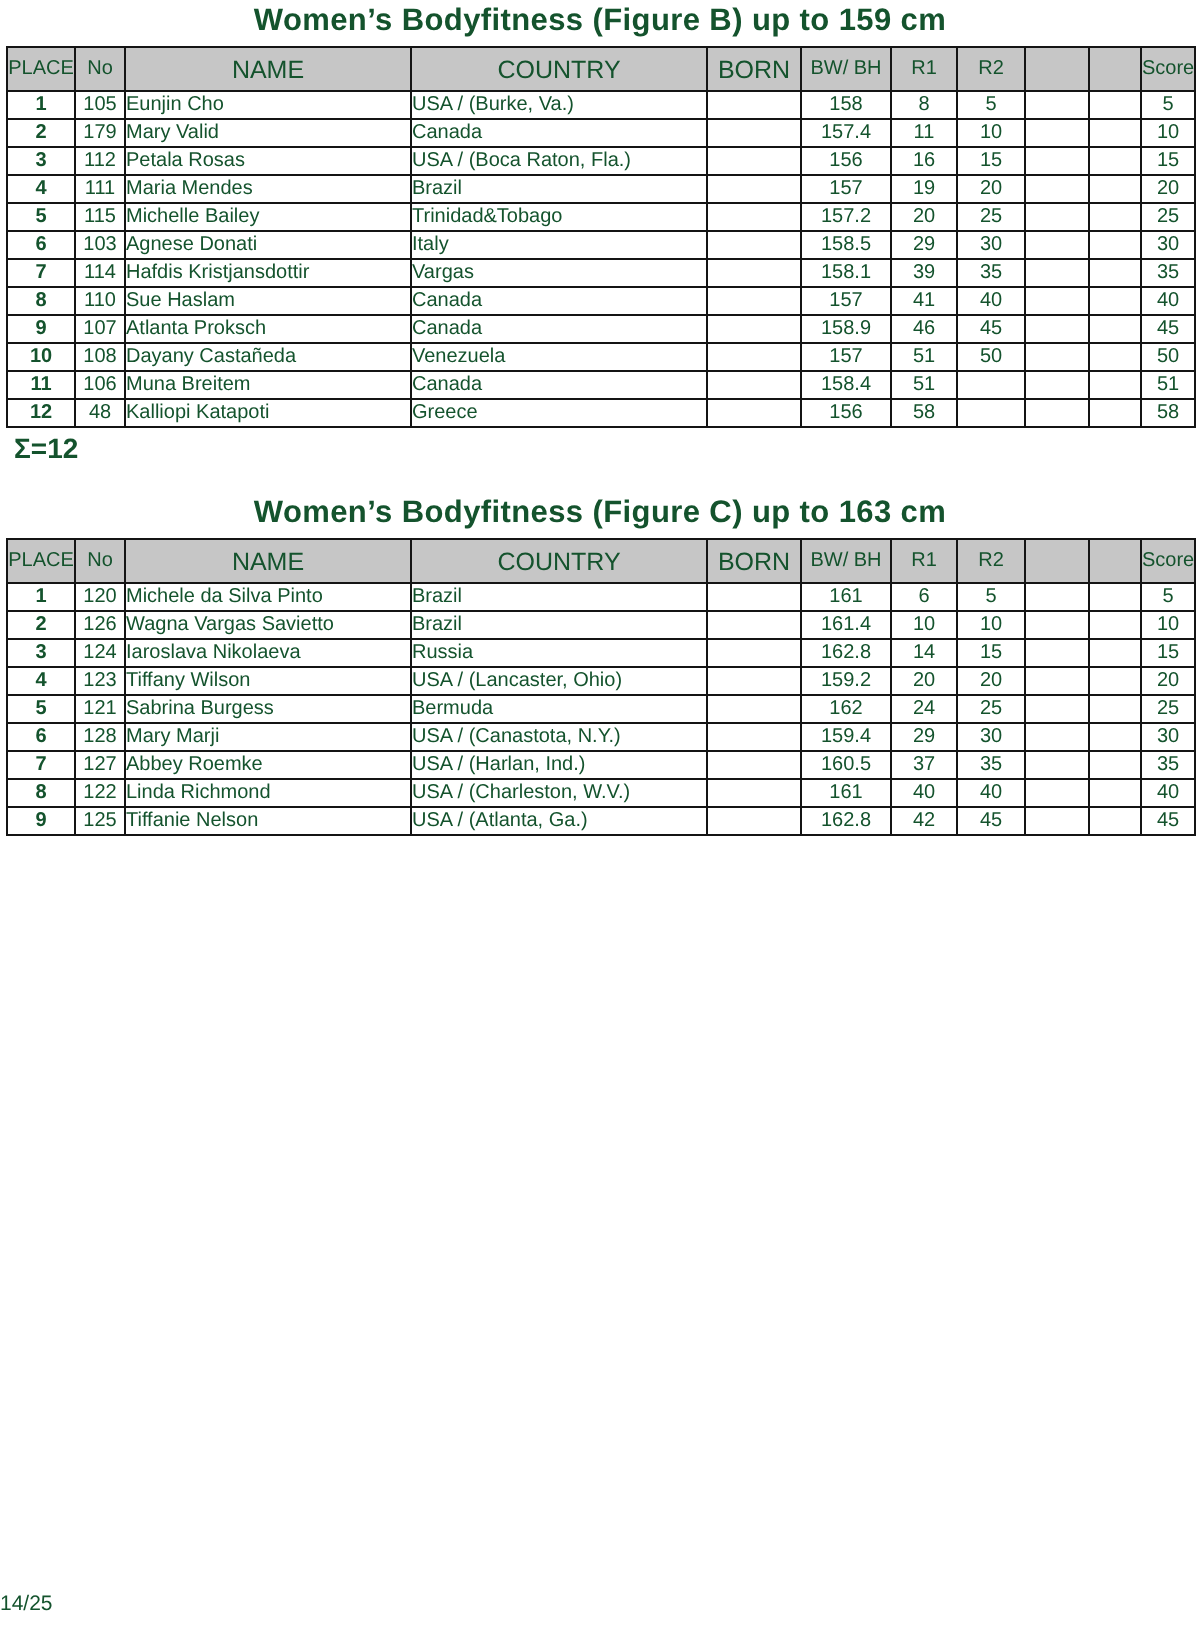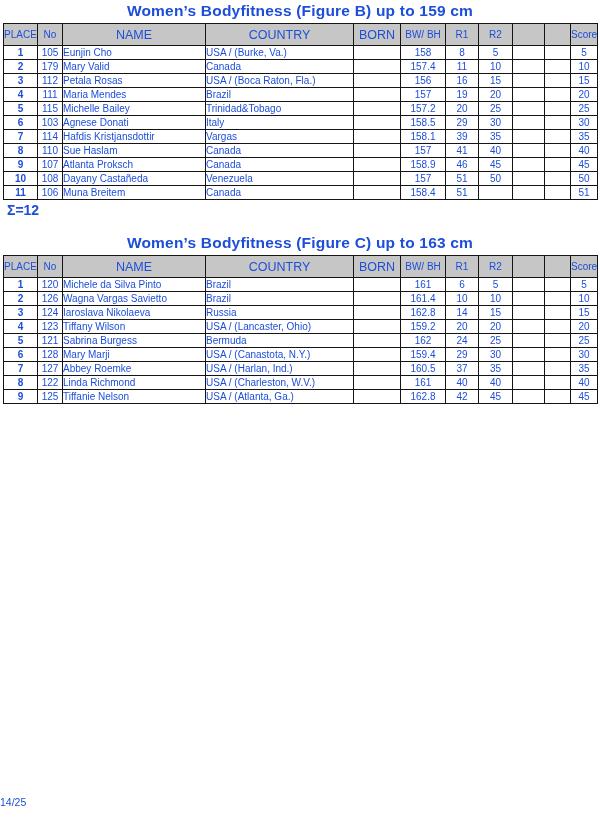--- a/index.html
+++ b/index.html
@@ -3,21 +3,21 @@
 <meta charset="utf-8">
 <style>
   html, body { margin: 0; padding: 0; background: #e8e8e8; }
   .page {
     position: relative;
     width: 600px;
     height: 817px;
     margin: 0 auto;
     background: #ffffff;
     font-family: "Liberation Sans", sans-serif;
-    color: #1d4ed8;
+    color: #14532d;
     overflow: hidden;
   }
   .table-section { padding-top: 2px; }
   .table-section + .table-section { margin-top: 14px; }
   h2.table-title {
     margin: 0 0 3px 0;
     text-align: center;
     font-size: 15.5px;
     font-weight: bold;
     letter-spacing: 0.2px;
@@ -241,20 +241,33 @@
             <td class="left">Muna Breitem</td>
             <td class="left">Canada</td>
             <td class="center"></td>
             <td class="center">158.4</td>
             <td class="center">51</td>
             <td class="center"></td>
             <td class="center"></td>
             <td class="center"></td>
             <td class="center">51</td>
           </tr>
+          <tr>
+            <td class="center bold">12</td>
+            <td class="center">48</td>
+            <td class="left">Kalliopi Katapoti</td>
+            <td class="left">Greece</td>
+            <td class="center"></td>
+            <td class="center">156</td>
+            <td class="center">58</td>
+            <td class="center"></td>
+            <td class="center"></td>
+            <td class="center"></td>
+            <td class="center">58</td>
+          </tr>
         </tbody>
       </table>
     <div class="sum-label">Σ=12</div>
   </section>
 
   <section class="table-section">
     <h2 class="table-title">Women’s Bodyfitness (Figure C) up to 163 cm</h2>
     <table class="results">
         <colgroup>
           <col style="width: 34px;">

